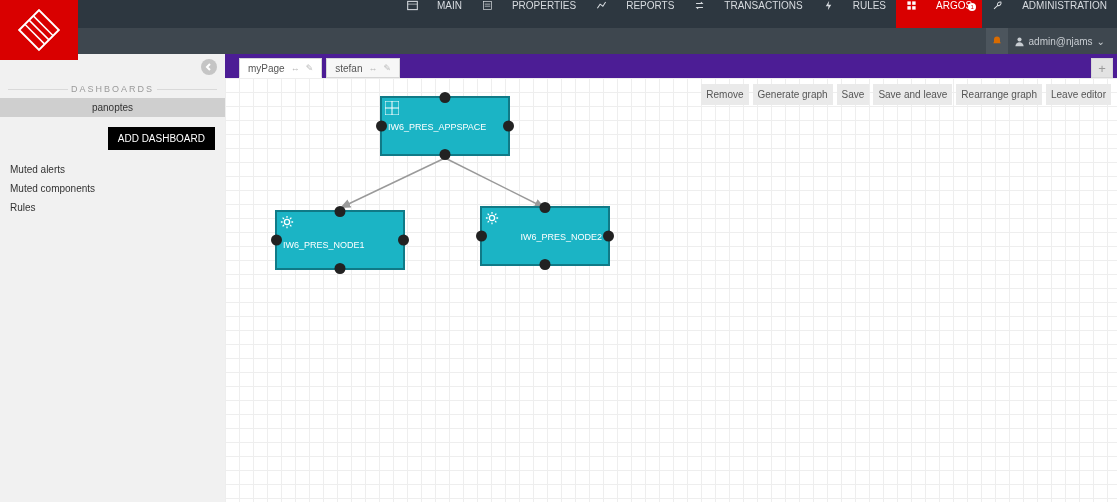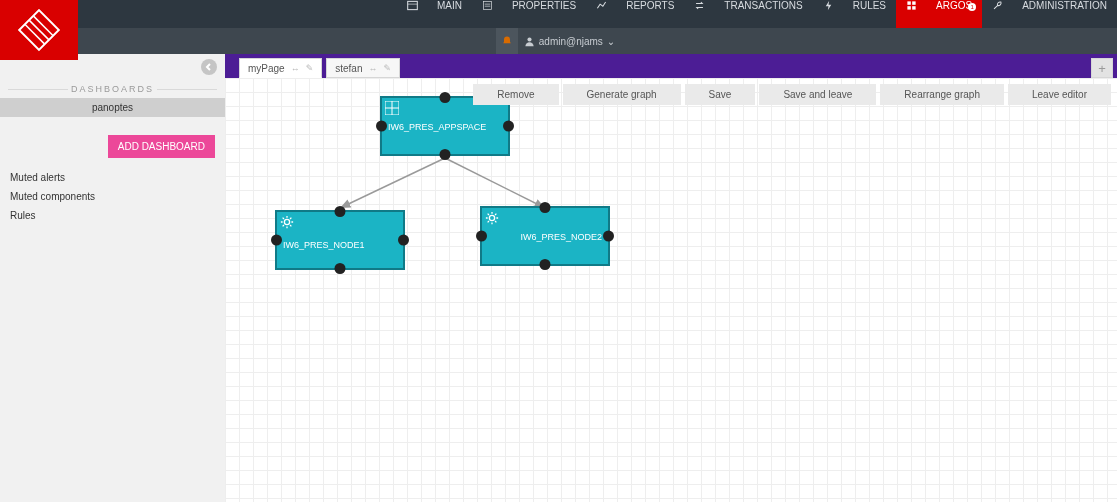--- a/index.html
+++ b/index.html
@@ -7,44 +7,44 @@
   
   .topnav { height:28px; background:#2d3740; color:#fff; display:flex; align-items:stretch; font-size:10px; }
   .logo { width:78px; height:60px; background:#d90000; position:absolute; left:0; top:0; z-index:10; display:flex; align-items:center; justify-content:center; }
   .logo svg { transform:rotate(45deg); }
   .topnav-spacer { flex:1; }
   .nav-item { display:flex; align-items:flex-start; gap:19px; padding:0 10px; cursor:pointer; color:#d8dce0; }
   .nav-item.active { background:#d90000; color:#fff; position:relative; }
   .nav-item .badge { position:absolute; top:3px; right:6px; width:8px; height:8px; border-radius:50%; background:#fff; color:#d90000; font-size:6px; line-height:8px; text-align:center; }
   .nav-item svg, .nav-item .ico { width:11px; height:11px; }
   
-  .secondbar { height:26px; background:#3e474f; display:flex; align-items:center; justify-content:center; padding-right:6px; font-size:10px; color:#c8cdd2; }
+  .secondbar { height:26px; background:#3e474f; display:flex; align-items:center; justify-content:flex-end; padding-right:12px; font-size:10px; color:#c8cdd2; }
   .secondbar .alert-box { width:22px; height:26px; background:#4c555d; display:flex; align-items:center; justify-content:center; margin-right:6px; }
   .secondbar .user { display:flex; align-items:center; gap:4px; cursor:pointer; }
   
   .sidebar { position:absolute; left:0; top:54px; bottom:0; width:225px; background:#f1f1f1; font-size:10px; color:#555; }
   .side-head { display:flex; align-items:center; justify-content:flex-end; height:26px; padding-right:8px; }
   .side-head .circ { width:16px; height:16px; border-radius:50%; background:#c5c5c5; display:flex; align-items:center; justify-content:center; color:#fff; font-size:12px; line-height:1; }
   .side-title { text-align:center; letter-spacing:2px; font-size:9px; color:#9a9a9a; margin:4px 0; position:relative; }
   .side-title::before, .side-title::after { content:""; position:absolute; top:50%; width:60px; border-top:1px solid #d9d9d9; }
   .side-title::before { left:8px; } .side-title::after { right:8px; }
   .sidebar-item { padding:4px 10px; cursor:pointer; color:#333; }
   .sidebar-item.selected { background:#cfcfcf;text-align:center; }
   .add-dash-wrap { text-align:right; padding:10px; }
-  .add-dash { background:#ec4899; color:#fff; border:none; padding:6px 10px; font-size:10px; cursor:pointer;margin-top:8px; }
+  .add-dash { background:#000000; color:#fff; border:none; padding:6px 10px; font-size:10px; cursor:pointer; }
   .cfg-item { padding:4px 10px; cursor:pointer; color:#333; }
   
   .tabs-bar { position:absolute; left:225px; right:0; top:54px; height:24px; background:#4c1d95; display:flex; align-items:flex-end; font-size:10px; }
   .tab { height:20px; border:1px solid #d6d6d6; background:#f7f7f7; display:flex; align-items:center; gap:6px; padding:0 8px; margin-left:4px; color:#555; cursor:pointer; }
   .tab.active { background:#fff; border-bottom-color:#fff; }
   .tab .tab-ico { color:#b8b8b8; font-size:9px; }
   .tabs-bar .add-tab { margin-left:auto; width:22px; height:20px; background:#e3e3e3; color:#9a9a9a; display:flex; align-items:center; justify-content:center; border:1px solid #d6d6d6; margin-right:4px; cursor:pointer; font-size:13px; }
   
   .canvas-toolbar { position:absolute; right:6px; top:84px; display:flex; gap:4px; z-index:5; }
-  .tb-btn { background:#eaeaea; border:none; padding:5px 24px; font-size:10px; color:#555; cursor:pointer; }
+  .tb-btn { background:#eaeaea; border:none; padding:5px 5px; font-size:10px; color:#555; cursor:pointer; }
   
   .canvas { position:absolute; left:225px; right:0; top:78px; bottom:0; background:#fff;
     background-image:linear-gradient(#eee 1px, transparent 1px), linear-gradient(90deg, #eee 1px, transparent 1px);
     background-size:14px 14px; }
   .node { position:absolute; width:130px; height:60px; background:#1bb4c5; border:2px solid #107a87; color:#fff; font-size:9px; padding:6px; }
   .node .gear, .node .grid-ico { position:absolute; top:3px; left:3px; }
   .handle { width:11px; height:11px; background:#222; border-radius:50%; position:absolute; }
   .h-top { top:-6px; left:50%; transform:translateX(-50%);} 
   .h-bottom { bottom:-6px; left:50%; transform:translateX(-50%);} 
   .h-left { left:-6px; top:50%; transform:translateY(-50%);} 

